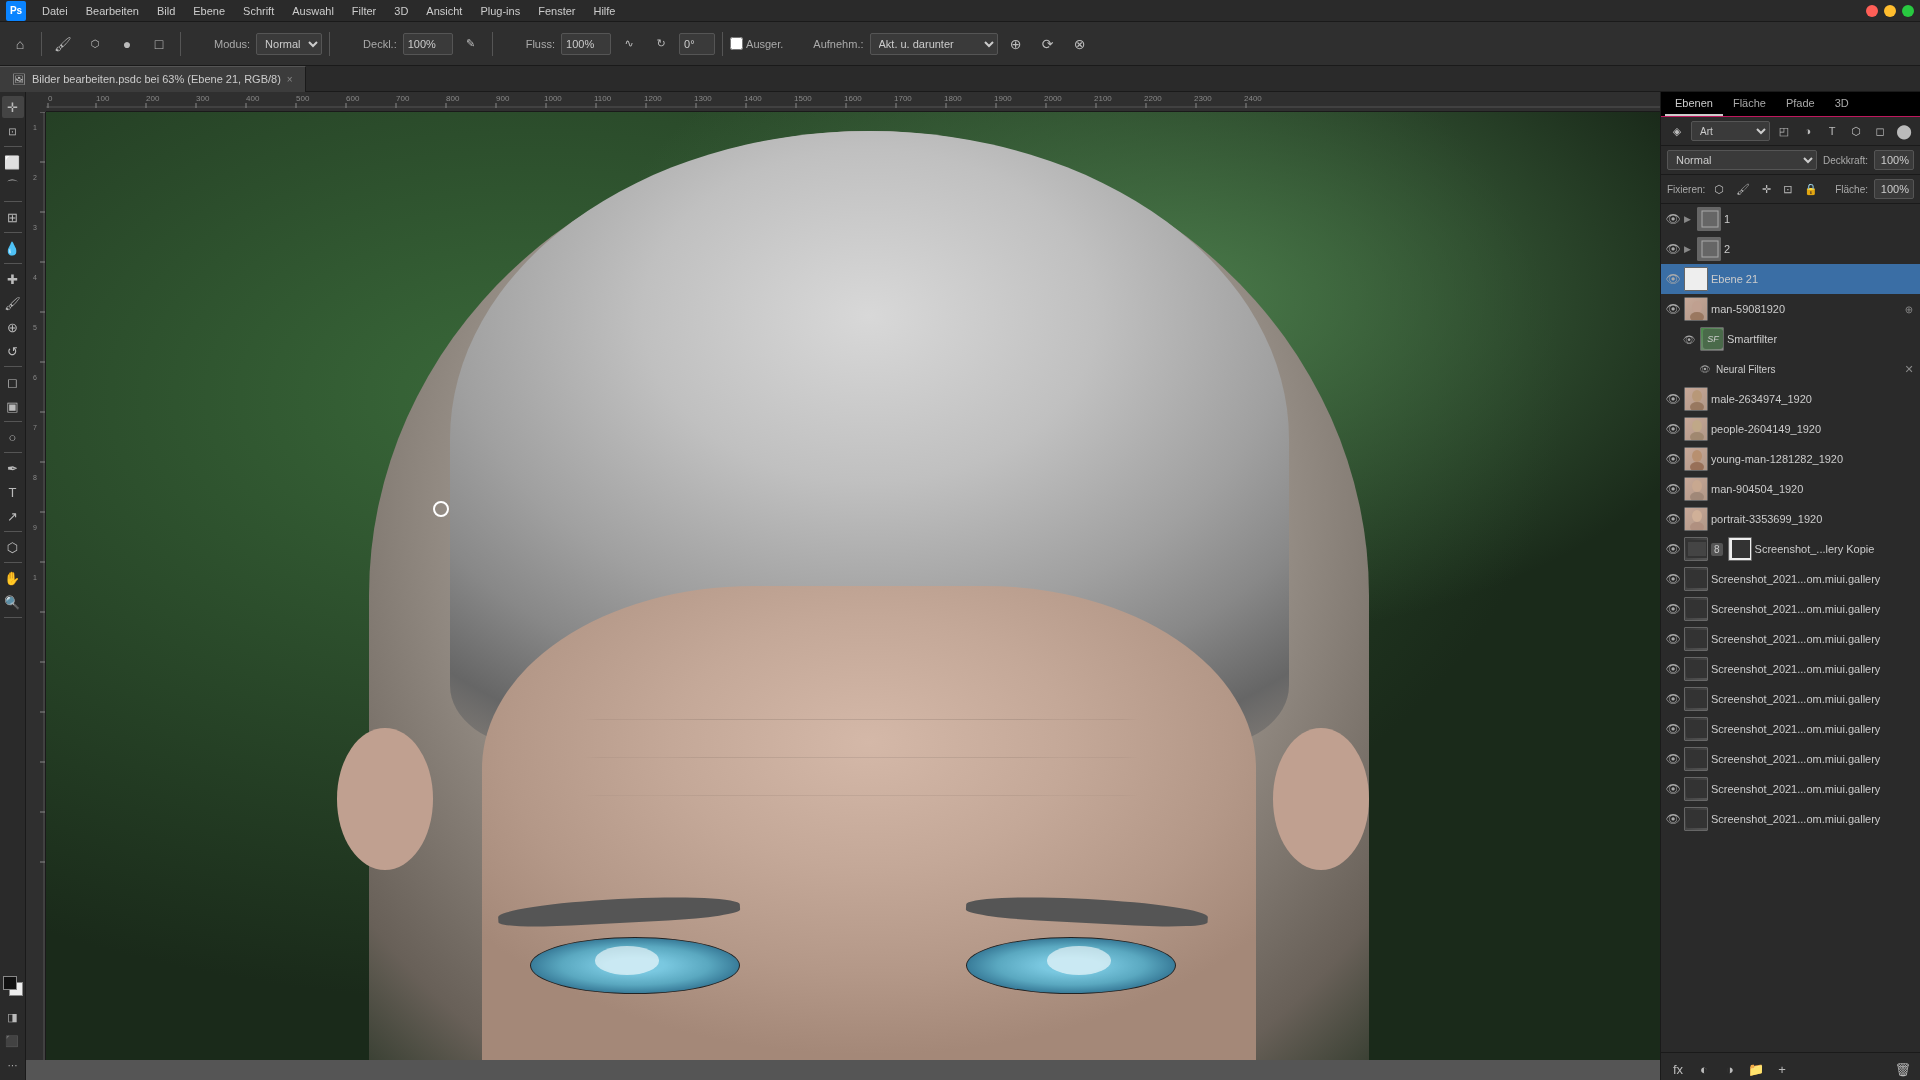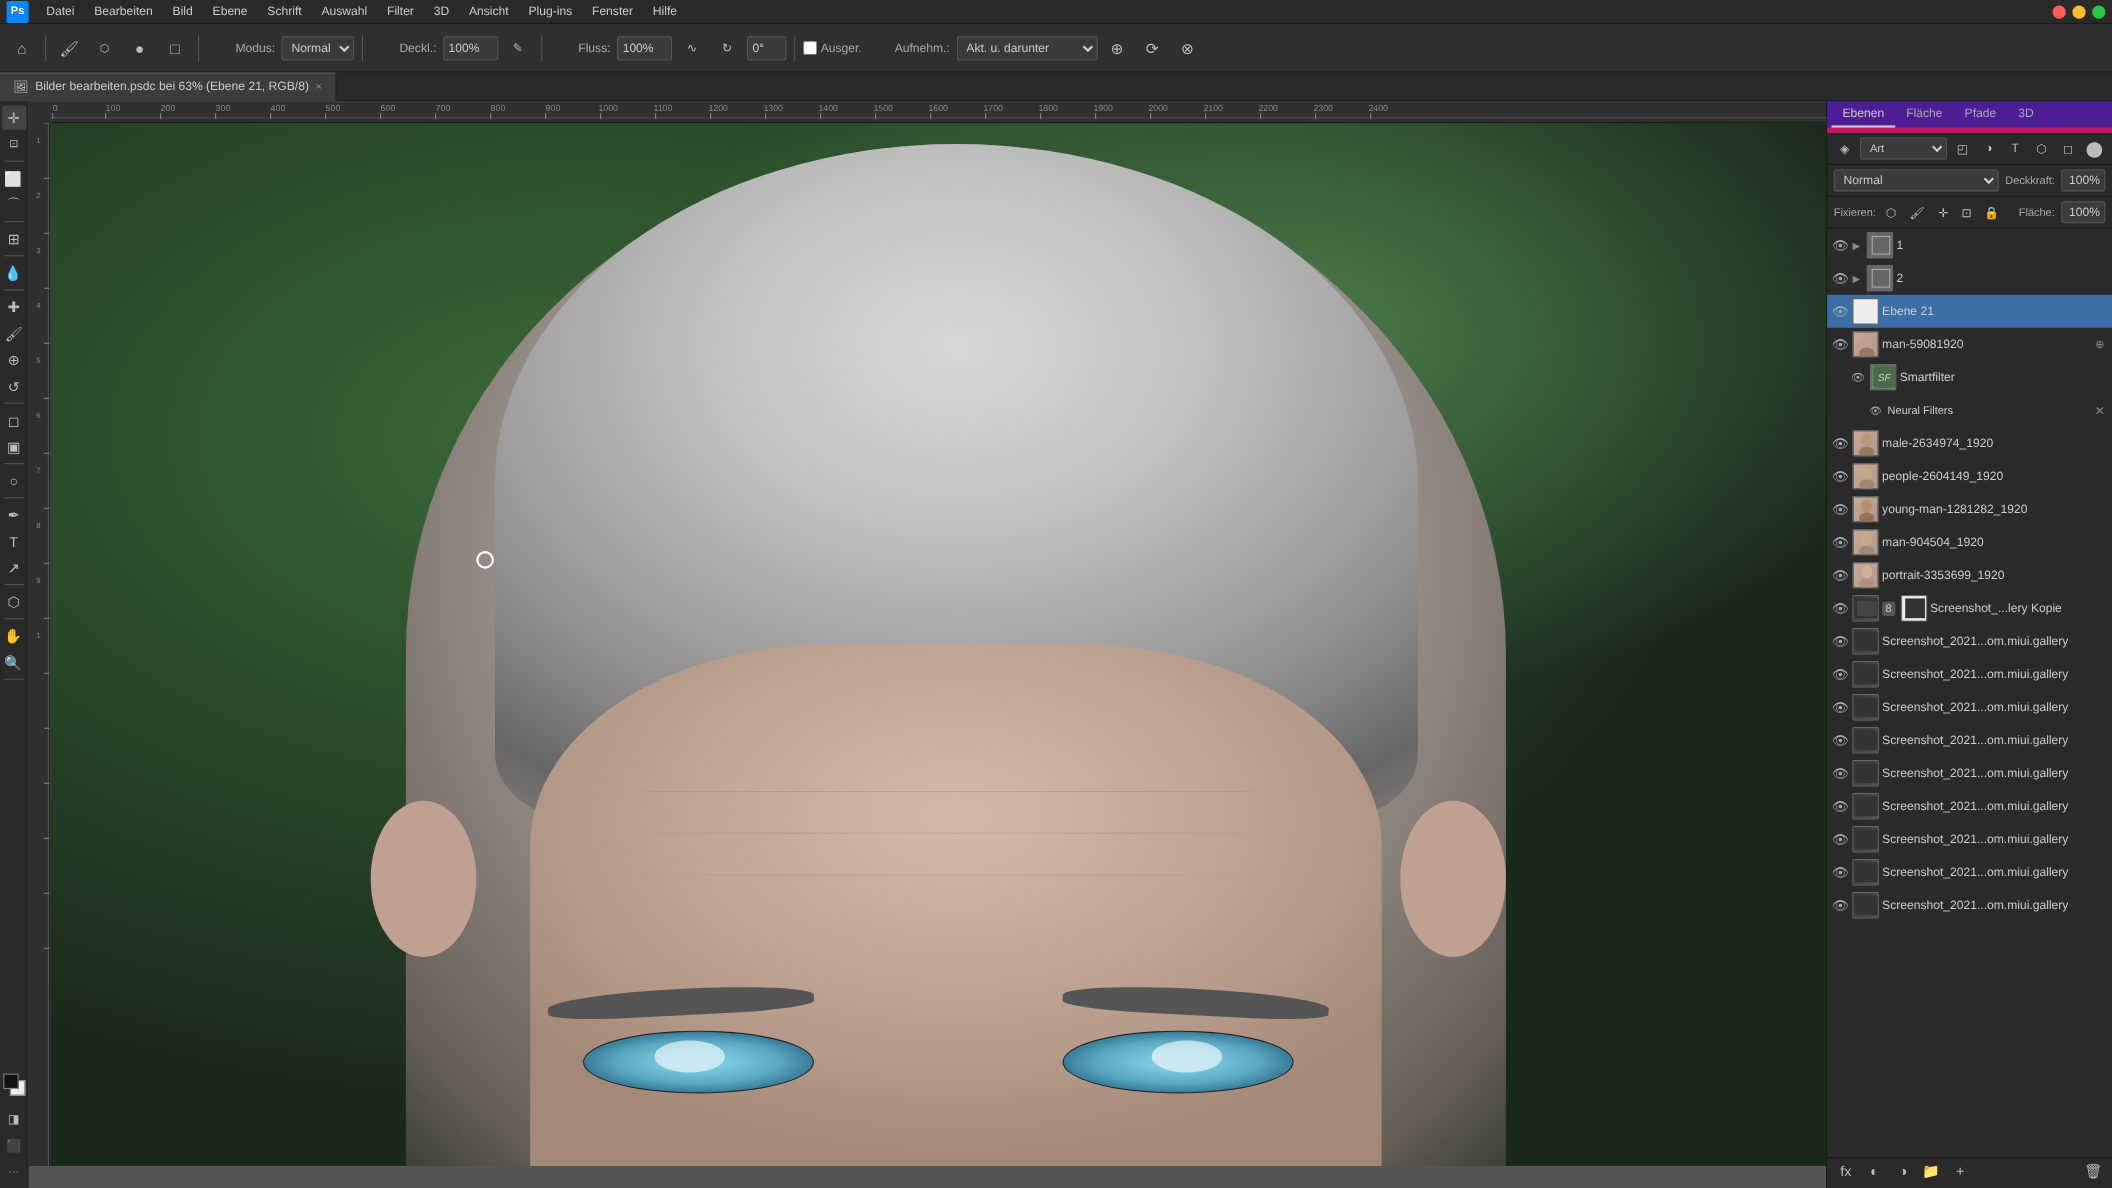--- a/index.html
+++ b/index.html
@@ -233,22 +233,22 @@
       width: 260px;
       background: #2a2a2a;
       border-left: 1px solid #1a1a1a;
       display: flex;
       flex-direction: column;
     }
 
     
     #panel-tabs {
       display: flex;
-      background: #4c1d95;
-      border-bottom: 5px solid #be185d;
+      background: #000000;
+      border-bottom: 1px solid #be185d;
       padding: 0 4px;
     }
     .panel-tab {
       padding: 5px 10px;
       font-size: 11px;
       color: #aaa;
       cursor: pointer;
       border-bottom: 2px solid transparent;
     }
     .panel-tab.active {
@@ -380,21 +380,21 @@
       width: 10px; height: 10px;
       font-size: 9px; color: #888;
       flex-shrink: 0;
     }
 
     
     #layers-bottom {
       height: 28px;
       background: #2a2a2a;
       border-top: 1px solid #1a1a1a;
-      display: flex; align-items: flex-start;
+      display: flex; align-items: flex-end;
       padding: 0 6px; gap: 4px;
     }
     .layers-bottom-btn {
       width: 22px; height: 22px;
       display: flex; align-items: center; justify-content: center;
       cursor: pointer; color: #bbb; font-size: 13px;
     }
 
     
     #ruler-top-svg { width: 100%; height: 20px; }

